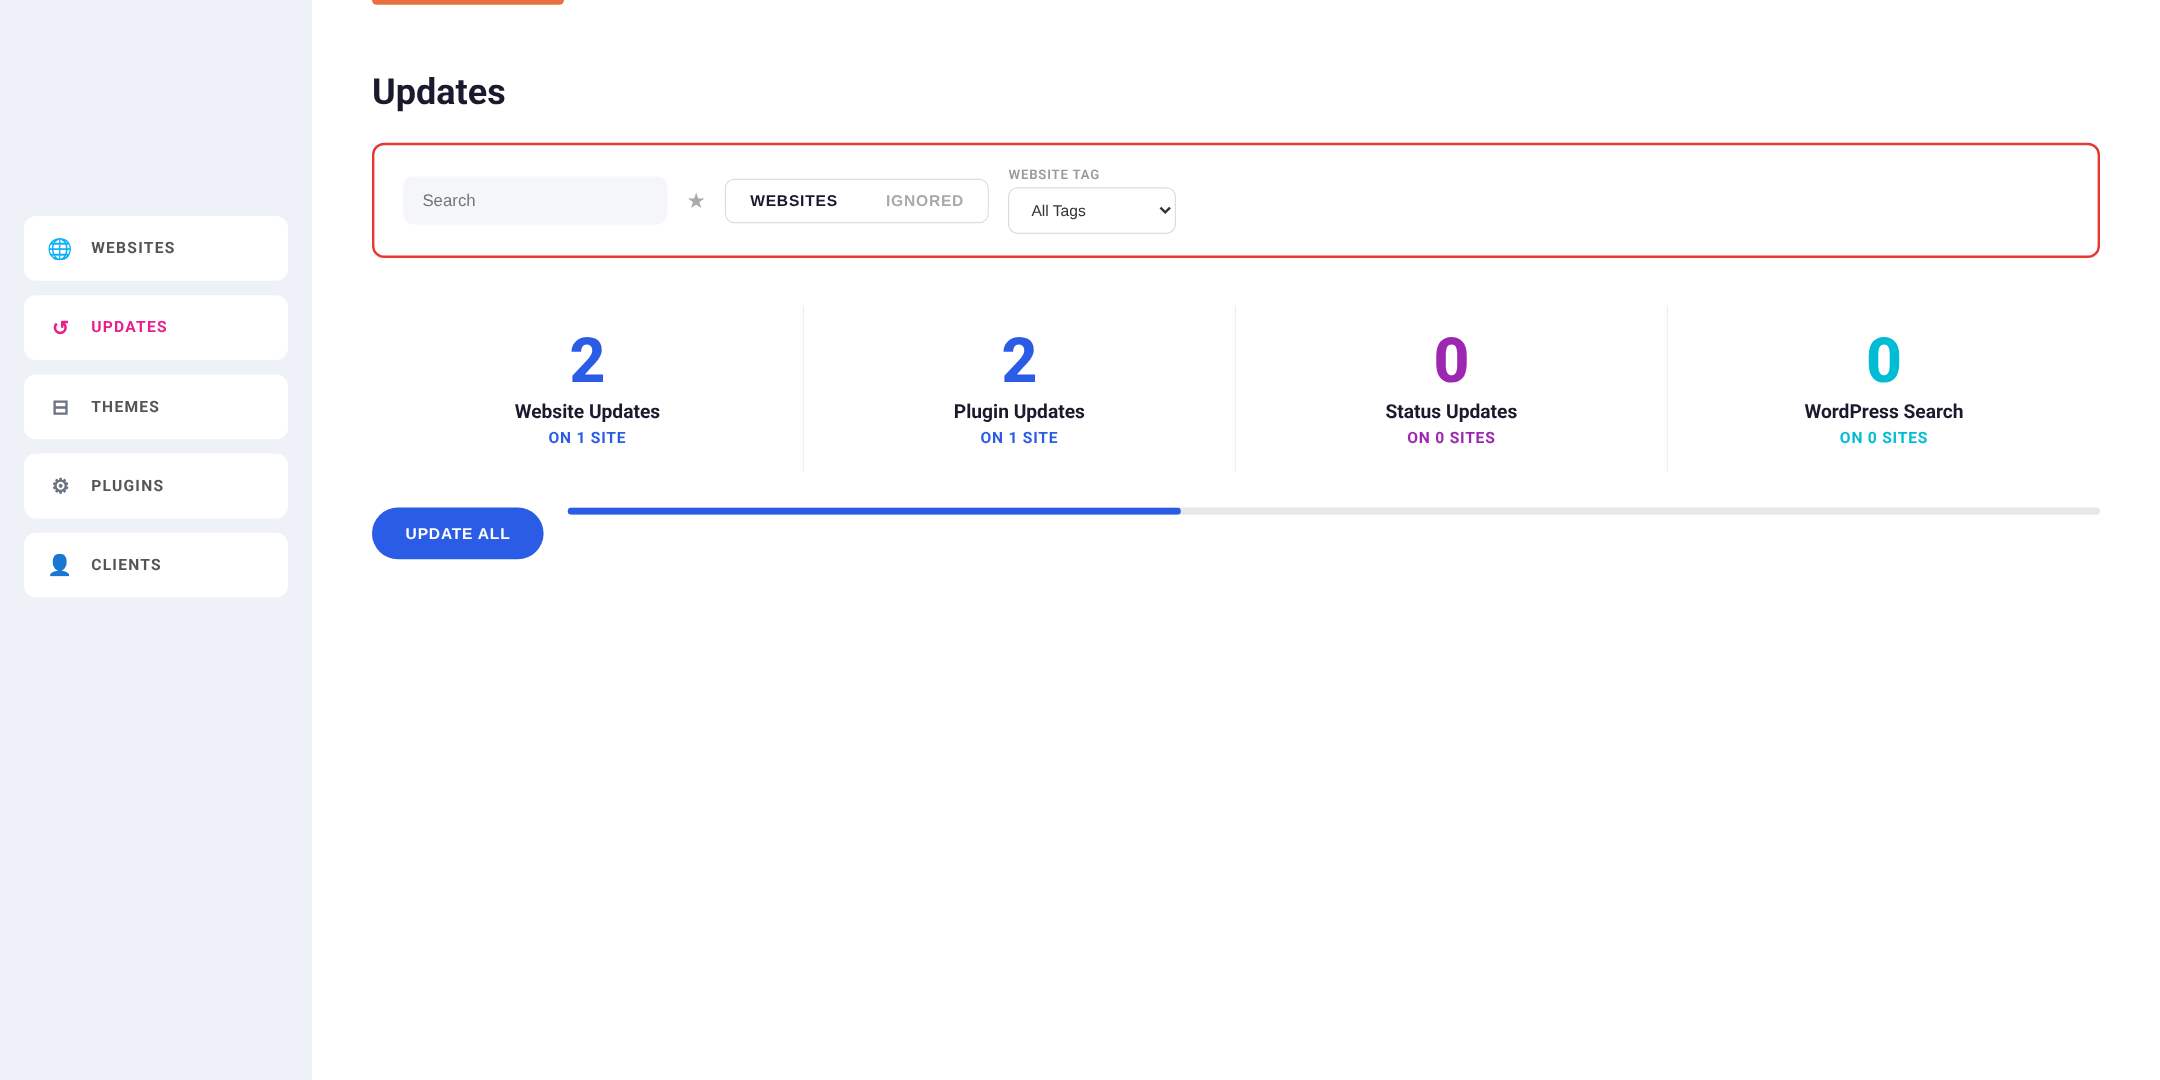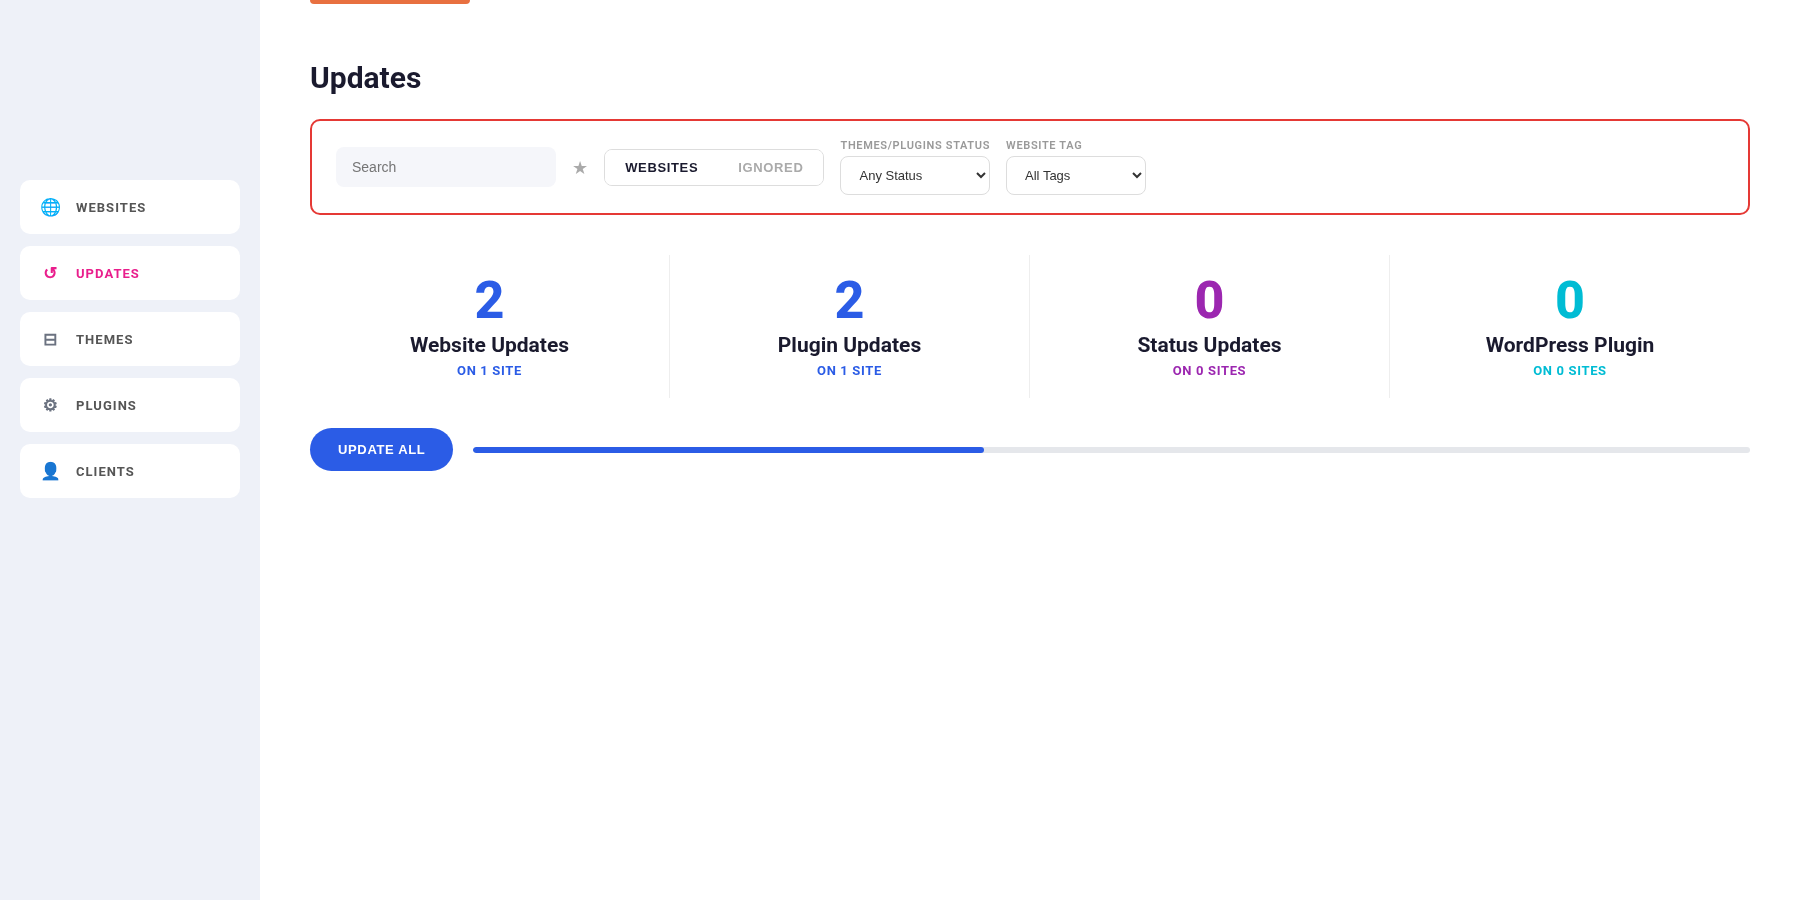--- a/index.html
+++ b/index.html
@@ -185,41 +185,41 @@
       padding: 20px 10px;
       border-right: 1px solid #eee;
     }
     .stat-item:last-child { border-right: none; }
     .stat-number {
       font-size: 52px;
       font-weight: 800;
       line-height: 1;
     }
     .stat-label {
-      font-size: 21px;
+      font-size: 16px;
       font-weight: 700;
       color: #1a1a2e;
     }
     .stat-sub {
       font-size: 13px;
       font-weight: 700;
       letter-spacing: 0.05em;
       text-transform: uppercase;
     }
     .blue { color: #2b5ce6; }
     .purple { color: #9c27b0; }
     .teal { color: #00bcd4; }
     .blue-sub { color: #2b5ce6; }
     .purple-sub { color: #9c27b0; }
     .teal-sub { color: #00bcd4; }
 
     
     .progress-section {
       display: flex;
-      align-items: center;
+      align-items: flex-start;
       gap: 20px;
       margin-top: 10px;
     }
     .progress-bar-container {
       flex: 1;
       height: 6px;
       background: #e5e7eb;
       border-radius: 4px;
       overflow: hidden;
     }
@@ -275,28 +275,20 @@
   </div>
 
   <div class="filter-bar">
     <input class="search-input" type="text" placeholder="Search" style="">
     <span class="star-icon">★</span>
     <div class="toggle-group">
       <button class="toggle-btn active">WEBSITES</button>
       <button class="toggle-btn">IGNORED</button>
     </div>
     <div class="filter-group">
-      <span class="filter-label">THEMES/PLUGINS STATUS</span>
-      <select class="filter-select">
-        <option>Any Status</option>
-        <option>Available</option>
-        <option>Ignored</option>
-      </select>
-    </div>
-    <div class="filter-group">
       <span class="filter-label">WEBSITE TAG</span>
       <select class="filter-select">
         <option>All Tags</option>
         <option>Tag 1</option>
       </select>
     </div>
   </div>
 
   <div class="stats-row">
 
@@ -313,21 +305,21 @@
     </div>
 
     <div class="stat-item">
       <span class="stat-number purple">0</span>
       <span class="stat-label">Status Updates</span>
       <span class="stat-sub purple-sub">ON 0 SITES</span>
     </div>
 
     <div class="stat-item">
       <span class="stat-number teal">0</span>
-      <span class="stat-label">WordPress Plugin</span>
+      <span class="stat-label">WordPress Search</span>
       <span class="stat-sub teal-sub">ON 0 SITES</span>
     </div>
   </div>
 
   <div class="progress-section">
     <button class="update-all-btn">UPDATE ALL</button>
     <div class="progress-bar-container">
       <div class="progress-bar-fill" style="width:40%"></div>
     </div>
   </div>

